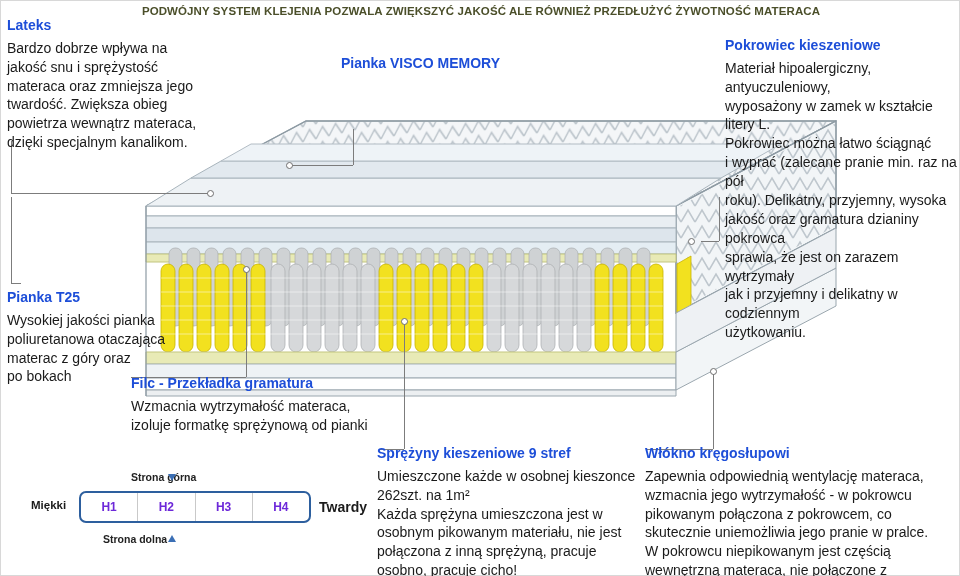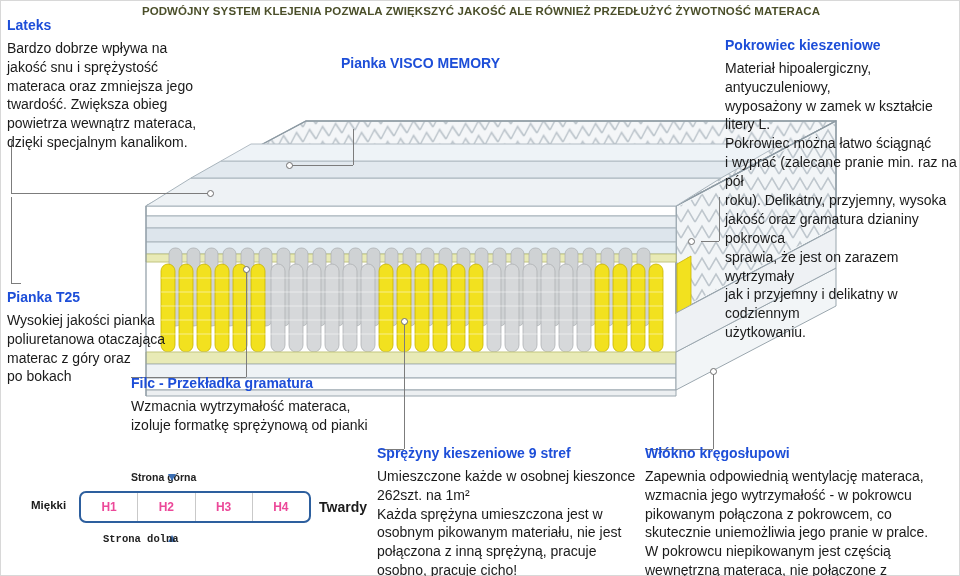--- a/index.html
+++ b/index.html
@@ -66,21 +66,21 @@
     position: absolute;
     left: 30px; top: 470px;
     width: 350px; height: 80px;
   }
   .scale-top-lbl {
     position: absolute; left: 60px; top: 0;
     font-size: 10.5px; font-weight: bold; color: #222; margin-left: 40px;
   }
   .scale-bot-lbl {
     position: absolute; left: 72px; top: 62px;
-    font-size: 10.5px; font-weight: bold; color: #222; font-family: Liberation Mono, monospace;
+    font-size: 10.5px; font-weight: bold; color: #222;
   }
   .arrow-dn, .arrow-up {
     position: absolute; left: 137px;
     width: 0; height: 0;
     border-left: 4px solid transparent;
     border-right: 4px solid transparent;
   }
   .arrow-dn { top: 3px; border-top: 7px solid #3b6fb5; }
   .arrow-up { top: 64px; border-bottom: 7px solid #3b6fb5; }
 
@@ -88,21 +88,21 @@
     position: absolute; left: 48px; top: 20px;
     width: 232px; height: 32px;
     border: 2px solid #2d5f9e;
     border-radius: 7px;
     background: #ffffff;
     display: flex;
   }
   .bar .cell {
     flex: 1;
     display: flex; align-items: center; justify-content: center;
-    font-size: 12px; font-weight: bold; color: #ec4899;
+    font-size: 12px; font-weight: bold; color: #6d28d9;
     border-right: 1px solid #c9c9c9;
   }
   .bar .cell:last-child { border-right: none; }
   .soft-lbl {
     position: absolute; left: 0; top: 28px;
     font-size: 11.5px; font-weight: bold; color: #1b1b1b;
   }
   .hard-lbl {
     position: absolute; left: 288px; top: 28px;
     font-size: 14px; font-weight: bold; color: #1b1b1b;

